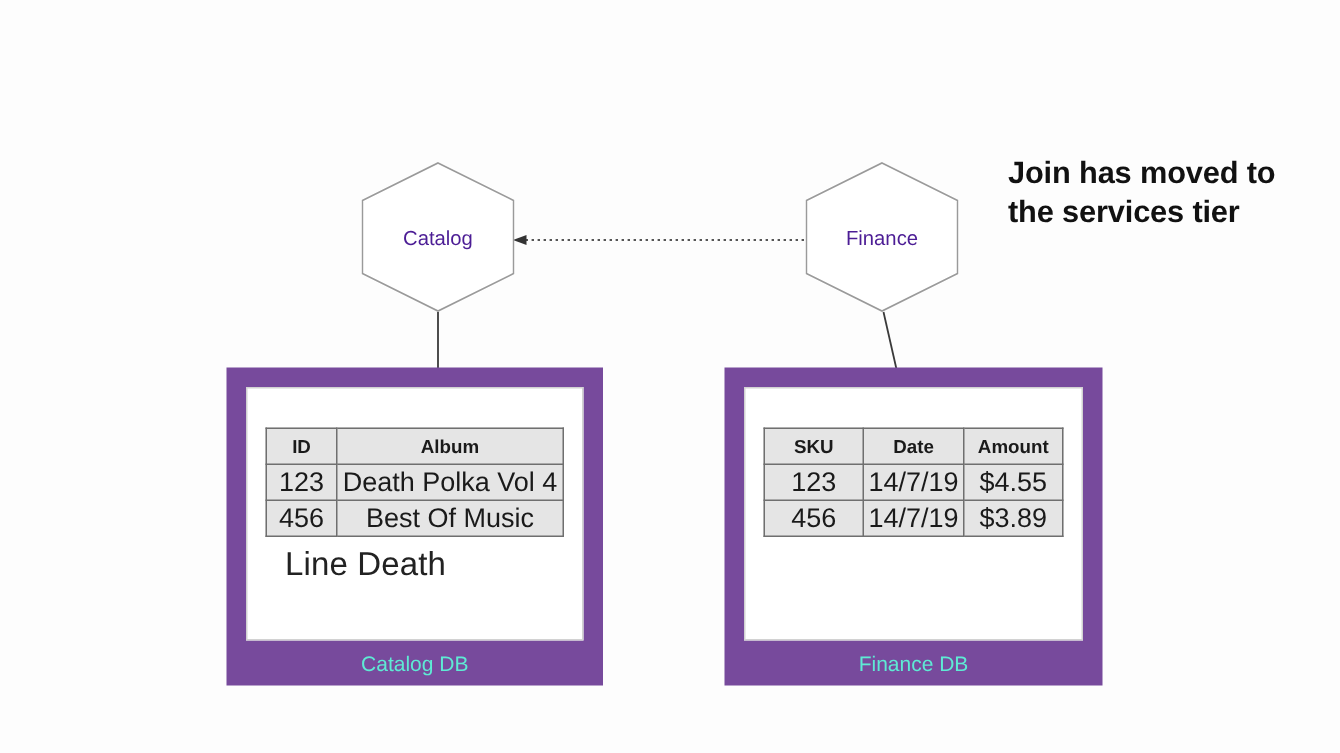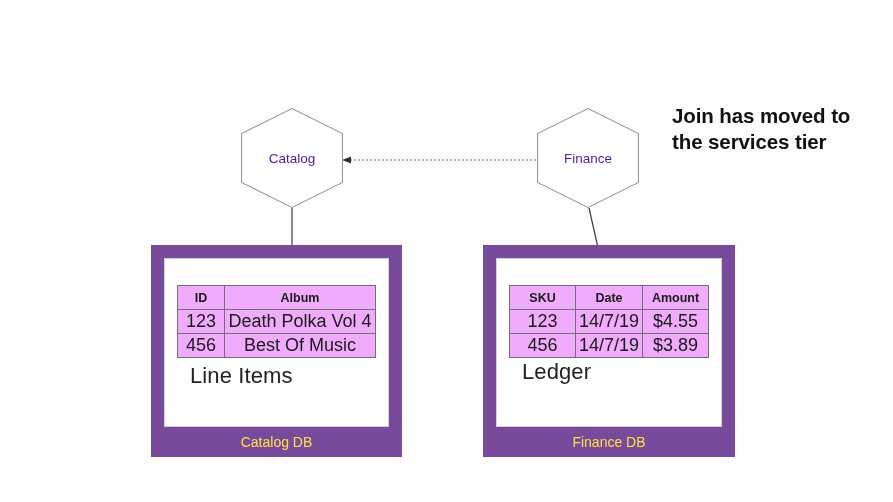--- a/index.html
+++ b/index.html
@@ -93,28 +93,28 @@
     padding: 26px 0 0 0;
   }
   .db-caption {
     height: 30px;
     flex: 0 0 30px;
     display: flex;
     align-items: center;
     justify-content: center;
     font-family: "Liberation Sans", sans-serif;
     font-size: 14px;
-    color: #fde047;
+    color: #5eead4;
   }
 
   
   .data-table {
     border-collapse: collapse;
     margin: 0 auto;
-    background: #f0abfc;
+    background: #e5e5e5;
     table-layout: fixed;
   }
   .data-table td, .data-table th {
     border: 1px solid #6f6f6f;
     font-family: "Liberation Sans", sans-serif;
     color: #1a1a1a;
     text-align: center;
     padding: 0;
     height: 23px;
     white-space: nowrap;
@@ -203,21 +203,21 @@
           <tr>
             <td>123</td>
             <td>Death Polka Vol 4</td>
           </tr>
           <tr>
             <td>456</td>
             <td>Best Of Music</td>
           </tr>
         </tbody>
       </table>
-      <div class="entity-name" id="entity-line-items">Line Items</div>
+      <div class="entity-name" id="entity-line-items">Line Death</div>
     </div>
     <div class="db-caption">Catalog DB</div>
   </div>
 
   <div class="db-card" id="db-finance">
     <div class="db-inner">
       <table class="data-table" id="table-ledger">
         <thead>
           <tr>
             <th class="col-sku">SKU</th>
@@ -231,18 +231,17 @@
             <td>14/7/19</td>
             <td>$4.55</td>
           </tr>
           <tr>
             <td>456</td>
             <td>14/7/19</td>
             <td>$3.89</td>
           </tr>
         </tbody>
       </table>
-      <div class="entity-name" id="entity-ledger">Ledger</div>
     </div>
     <div class="db-caption">Finance DB</div>
   </div>
 
 </div>
 
 </body></html>

